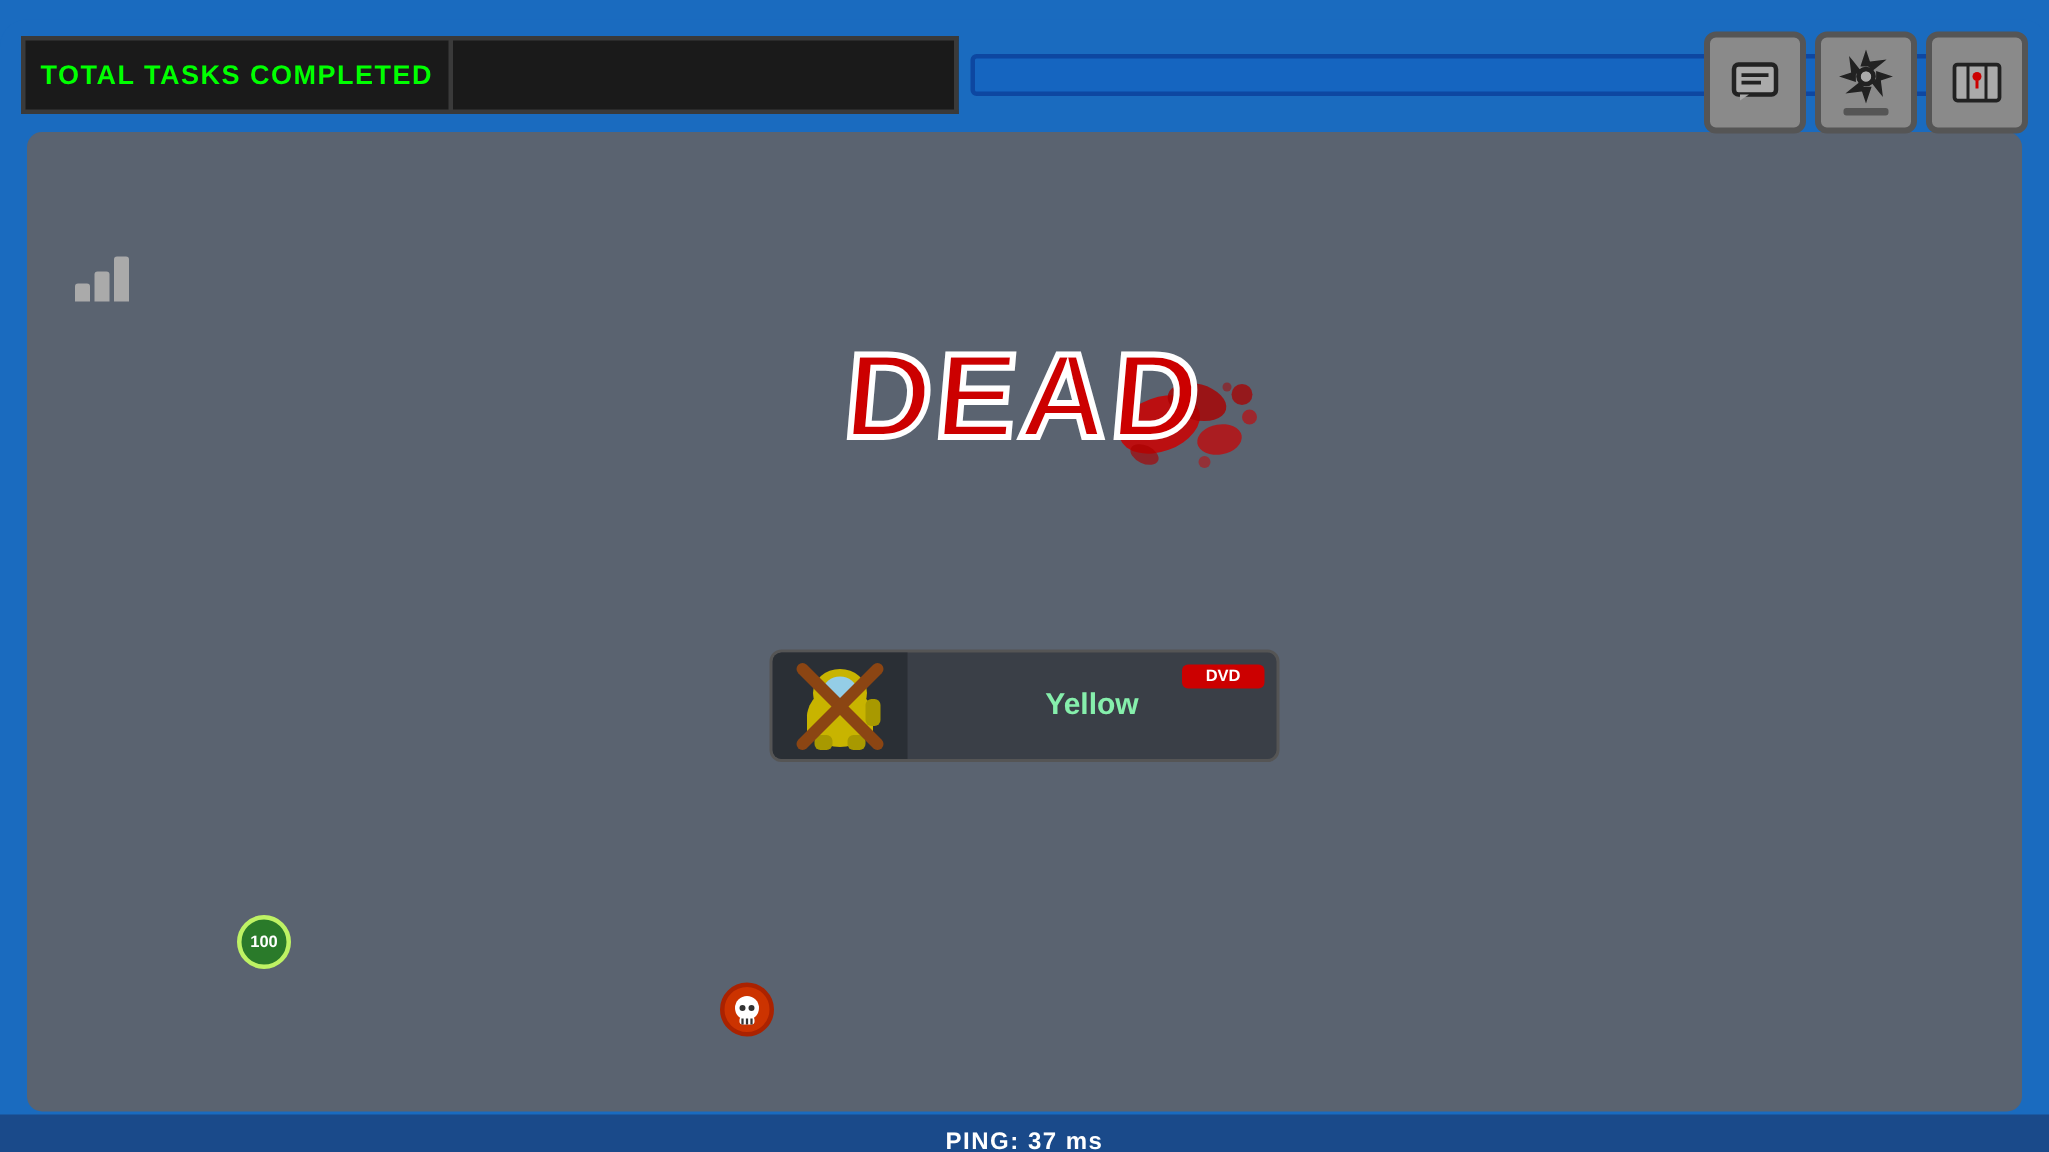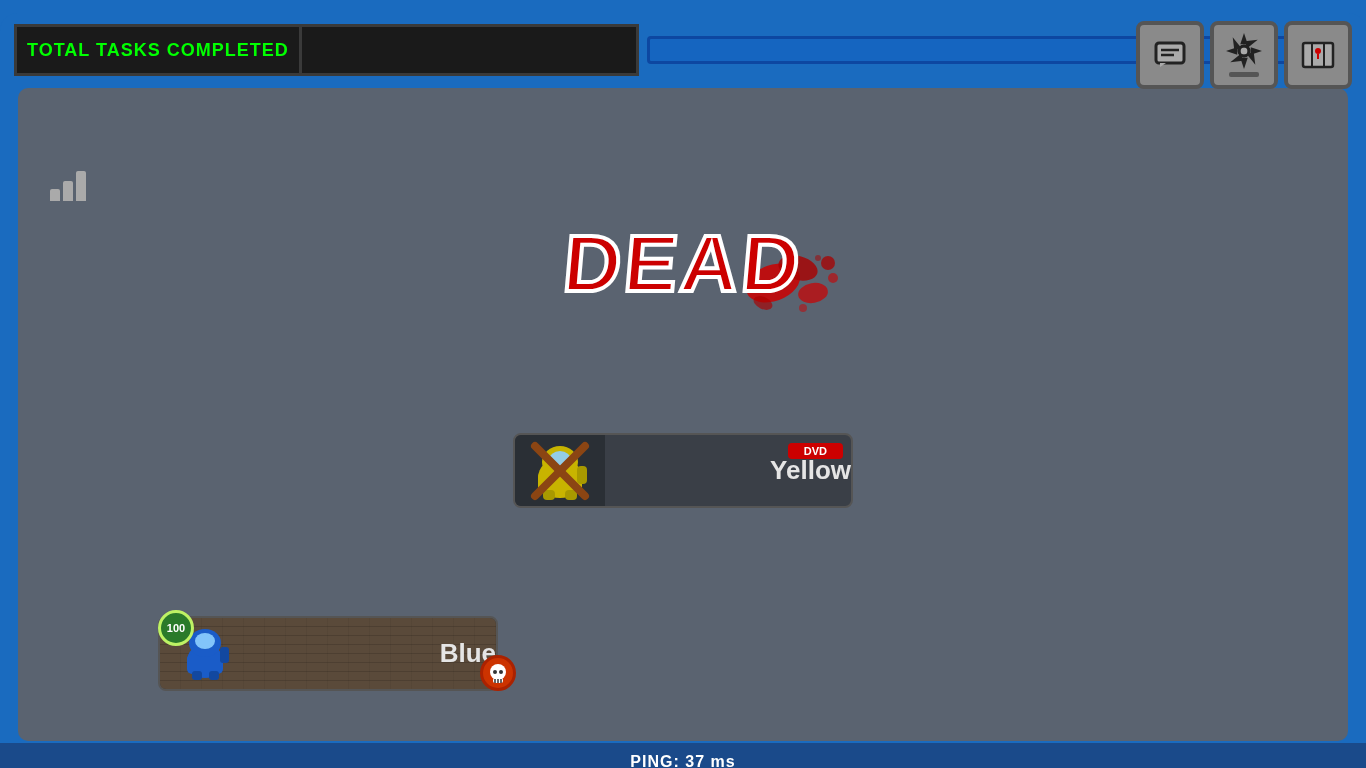--- a/index.html
+++ b/index.html
@@ -212,23 +212,23 @@
       background: #2a2f35;
       display: flex;
       align-items: center;
       justify-content: center;
       flex-shrink: 0;
       position: relative;
     }
 
     .player-name {
       flex: 1;
-      text-align: right;
-      color: #e5e5e5;
-      font-size: 26px;
+      text-align: center;
+      color: #86efac;
+      font-size: 20px;
       font-weight: 700;
       font-family: Arial, sans-serif;
     }
 
     
     .dvd-badge {
       position: absolute;
       right: 8px;
       top: 8px;
       background: #cc0000;
@@ -454,40 +454,20 @@
         <circle cx="11" cy="10" r="8" fill="white"></circle>
         <rect x="6" y="16" width="10" height="5" rx="2" fill="white"></rect>
         <circle cx="8" cy="10" r="2" fill="#333"></circle>
         <circle cx="14" cy="10" r="2" fill="#333"></circle>
         <line x1="8" y1="17" x2="8" y2="21" stroke="#333" stroke-width="1.5"></line>
         <line x1="11" y1="17" x2="11" y2="21" stroke="#333" stroke-width="1.5"></line>
         <line x1="14" y1="17" x2="14" y2="21" stroke="#333" stroke-width="1.5"></line>
       </svg>
     </div>
 
-    <div class="player-card-blue">
-      <div class="bark-texture"></div>
-      <div class="player-avatar-box" style="position:relative;z-index:1;background:transparent;">
-        <svg width="55" height="65" viewBox="0 0 55 65">
-
-          <ellipse cx="27" cy="40" rx="18" ry="17" fill="#1a5cc8"></ellipse>
-          <rect x="9" y="33" width="36" height="20" rx="5" fill="#1a5cc8"></rect>
-
-          <ellipse cx="27" cy="22" rx="16" ry="14" fill="#1a5cc8"></ellipse>
-
-          <ellipse cx="27" cy="20" rx="10" ry="8" fill="#8ecfff" opacity="0.9"></ellipse>
-
-          <rect x="42" y="26" width="9" height="16" rx="3" fill="#1248a0"></rect>
-
-          <rect x="14" y="50" width="10" height="9" rx="3" fill="#1248a0"></rect>
-          <rect x="31" y="50" width="10" height="9" rx="3" fill="#1248a0"></rect>
-        </svg>
-      </div>
-      <div class="player-name" style="position:relative;z-index:1;">Blue</div>
-    </div>
 
   </div>
 
   <div class="ping-bar">
     <span class="ping-text">PING: 37 ms</span>
   </div>
 
 </div>
 
 </body></html>

